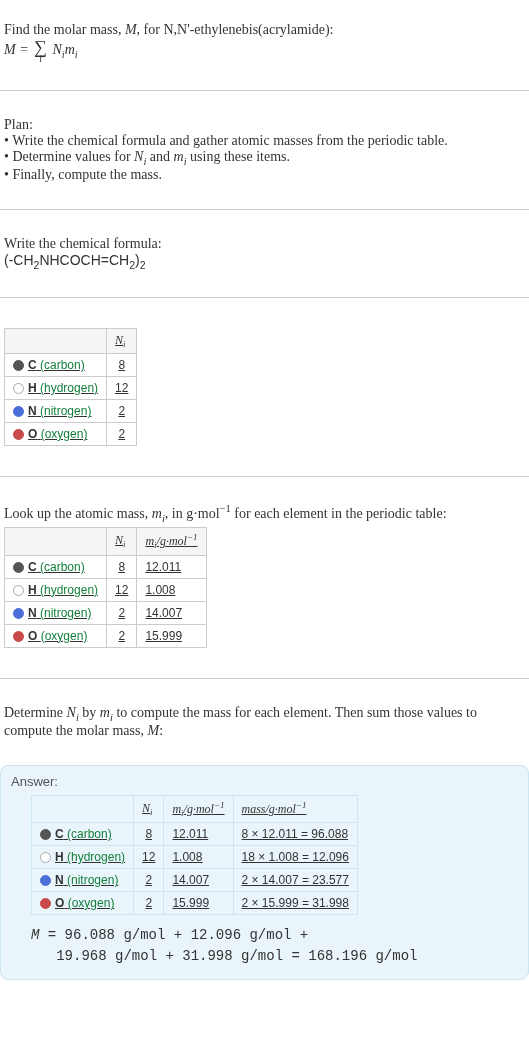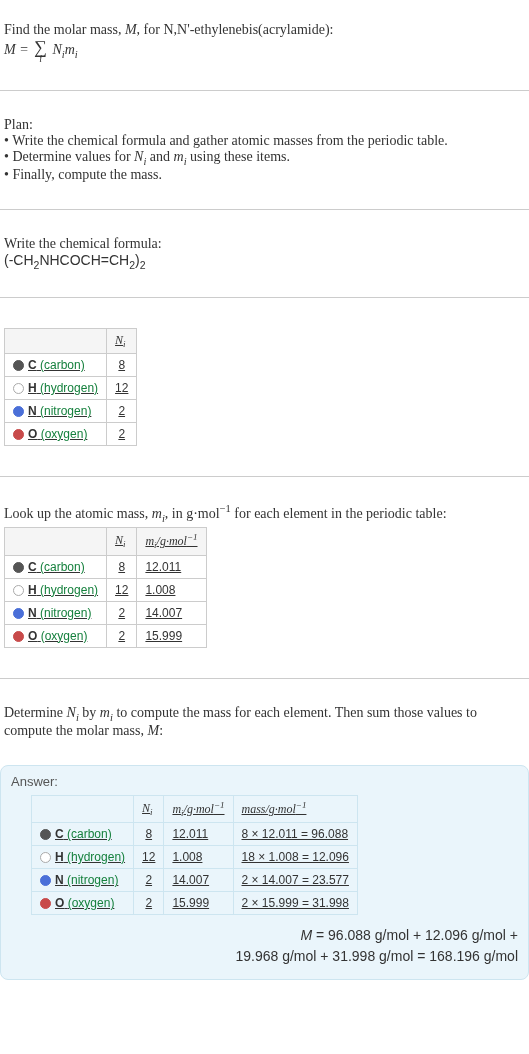--- a/index.html
+++ b/index.html
@@ -96,25 +96,24 @@
   margin-bottom: 6px;
 }
 .answer-box table {
   margin-left: 20px;
 }
 .answer-box th, .answer-box td {
   border: 1px solid #cde5f0;
   background: transparent;
 }
 .final-eq {
-  font-family: Liberation Sans, sans-serif;
+  font-family: Liberation Mono, monospace;
   font-style: italic;
   margin: 10px 0 0 20px;
   line-height: 1.5;
-  text-align: right;
 }
 .chem {
   font-family: Arial, sans-serif;
   font-style: normal;
 }
 .chem sub {
   font-style: normal;
 }
 </style>
 </head>

